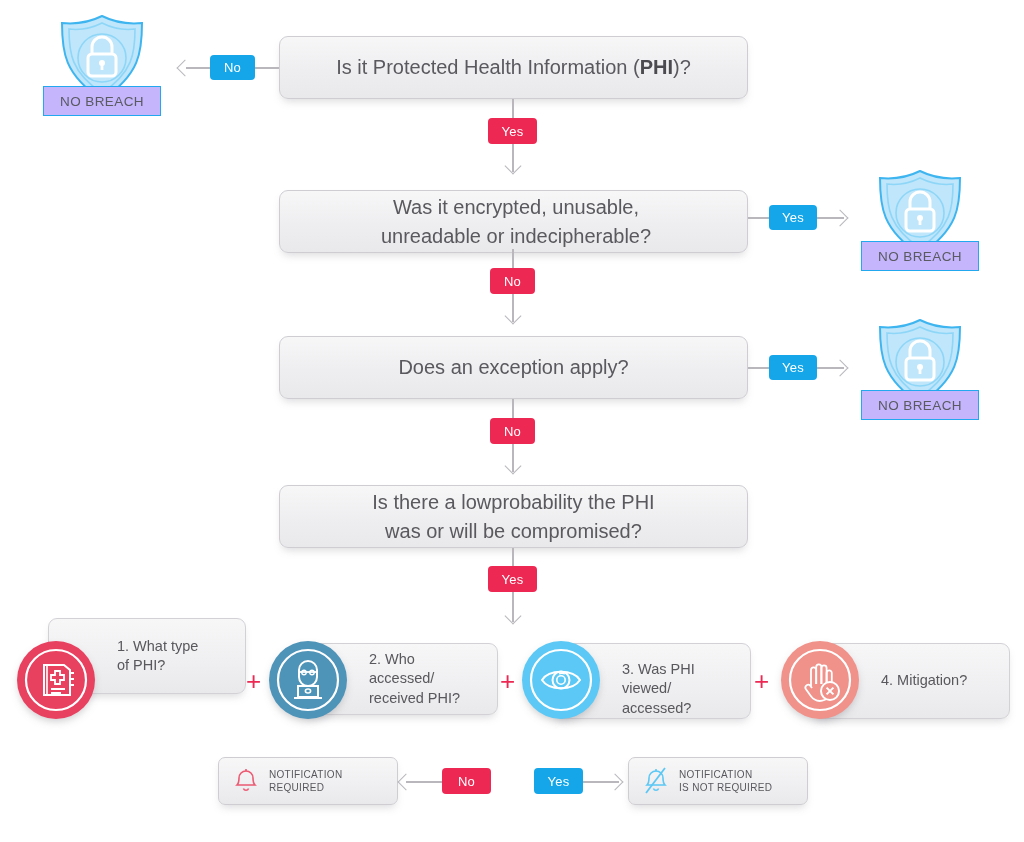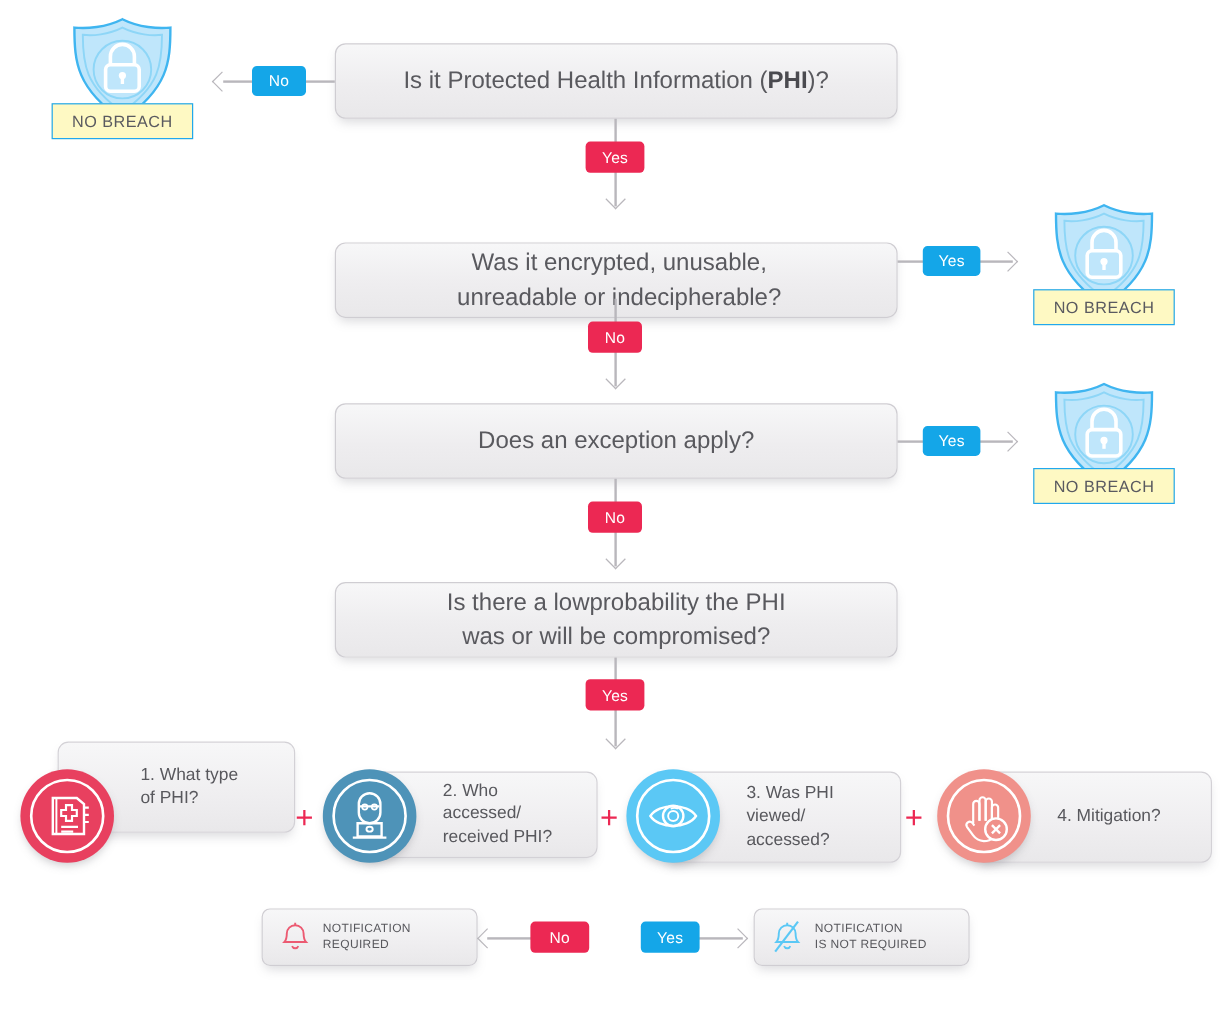--- a/index.html
+++ b/index.html
@@ -89,21 +89,21 @@
     border-left: 1.6px solid #b9b7bc;
     border-bottom: 1.6px solid #b9b7bc;
     transform: rotate(45deg);
   }
 
   
   .shield-group { position: absolute; }
   .shield-group svg { display: block; }
   .nb-label {
     position: absolute;
-    background: #fef9c3;
+    background: #c4b5fd;
     border: 1.6px solid #21a8ee;
     color: #5a5a60;
     font-size: 13.5px;
     letter-spacing: .4px;
     display: flex; align-items: center; justify-content: center;
     white-space: nowrap;
   }
 
   
   .fcard {
@@ -182,21 +182,21 @@
       <span>NO BREACH</span>
     </div>
   </div>
 
   <div class="vline" style="left:512px; top:99px; height:73px;"></div>
   <div class="pill pill-red" style="left:488px; top:118px; width:49px; height:26px;">
     <span>Yes</span>
   </div>
   <div class="arrow-down" style="left:507px; top:160px;"></div>
 
-  <div class="dbox" style="left:279px; top:202px; width:469px; height:63px;padding-left:19px;">
+  <div class="dbox" style="left:279px; top:190px; width:469px; height:63px;padding-left:19px;">
     <span>
       <span>Was it encrypted, unusable,</span><br>
       <span>unreadable or indecipherable?</span>
     </span>
   </div>
 
   <div class="hline" style="left:748px; top:217px; width:96px;"></div>
   <div class="arrow-right" style="left:834px; top:212px;"></div>
   <div class="pill pill-blue" style="left:769px; top:205px; width:48px; height:25px;">
     <span>Yes</span>
@@ -303,21 +303,21 @@
       <circle cx="43" cy="31.5" r="2.2" fill="none" stroke="#ffffff" stroke-width="1.4"></circle>
       <path d="M29 56 v-11 h20 v11 z" fill="none" stroke="#ffffff" stroke-width="2"></path>
       <ellipse cx="39" cy="50" rx="2.6" ry="2" fill="none" stroke="#ffffff" stroke-width="1.6"></ellipse>
       <path d="M25 57 h28" stroke="#ffffff" stroke-width="2"></path>
     </svg>
   </div>
   <div class="plus" style="left:500px; top:668px;">
     <span>+</span>
   </div>
 
-  <div class="fcard" style="left:553px; top:643px; width:198px; height:76px;">
+  <div class="fcard" style="left:553px; top:643px; width:198px; height:76px;align-items:flex-end;">
     <div class="ftext">
       <span>3. Was PHI</span><br>
       <span>viewed/</span><br>
       <span>accessed?</span>
     </div>
   </div>
   <div class="fcircle" style="left:522px; top:641px; width:78px; height:78px; background:#5bc8f5;">
     <svg width="78" height="78" viewBox="0 0 78 78">
       <circle cx="39" cy="39" r="30" fill="none" stroke="#ffffff" stroke-width="2.2"></circle>
       <path d="M20 39 C27 28 51 28 58 39 C51 50 27 50 20 39 Z" fill="none" stroke="#ffffff" stroke-width="2"></path>

